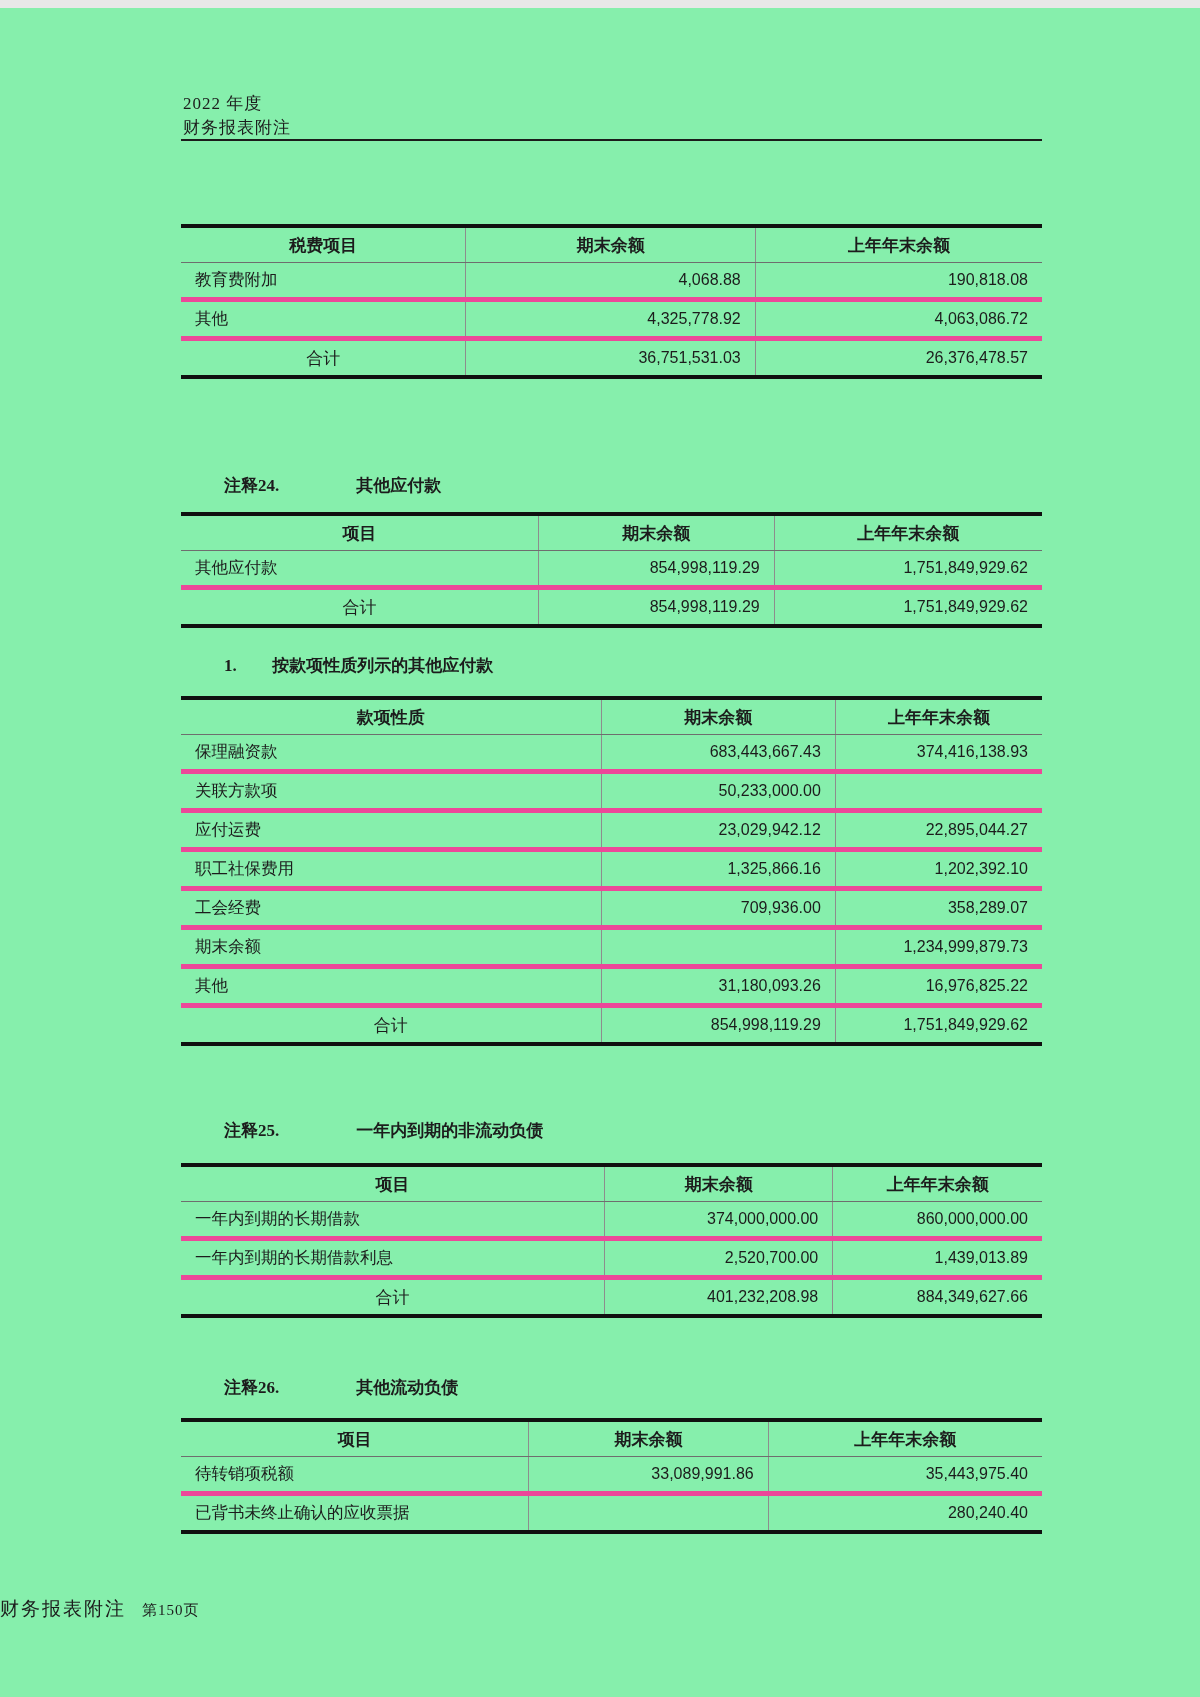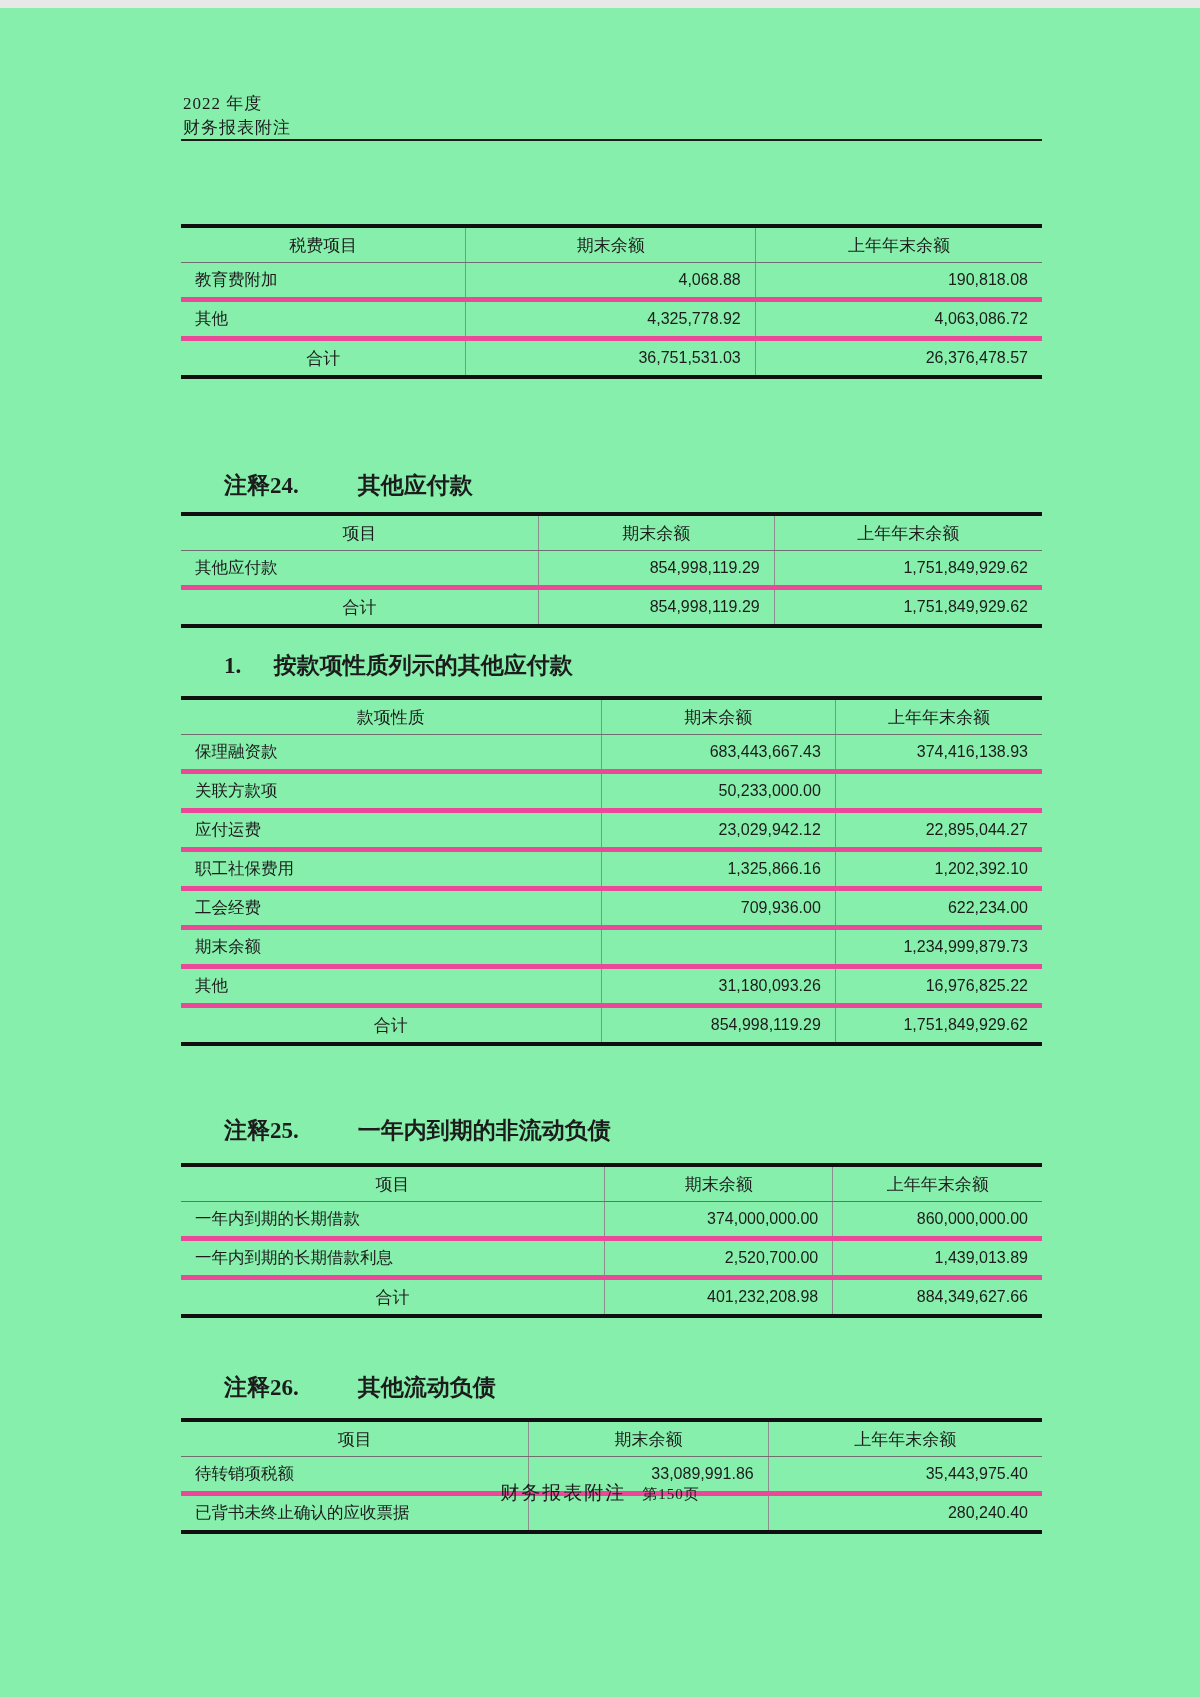--- a/index.html
+++ b/index.html
@@ -6,47 +6,47 @@
   .page {
     position:relative; width:1200px; height:1697px; margin:8px auto;
     background:#86efac; overflow:hidden;
     font-family:"Liberation Serif","DejaVu Serif",serif; color:#1c1c1c;
   }
   
   .page-header { position:absolute; left:183px; top:84px; font-size:17px; line-height:24px; letter-spacing:1px; }
   .header-rule { position:absolute; left:181px; top:131px; width:861px; height:2px; background:#1b1b1b; }
 
   
-  .note-title { position:absolute; left:224px; font-weight:bold; font-size:23px; line-height:24px; white-space:nowrap; }
+  .note-title { position:absolute; left:224px; font-weight:bold; font-size:17px; line-height:24px; white-space:nowrap; }
   .note-title .num { display:inline-block; }
   .note-title.wide .num { width:128px; }
   .note-title.narrow .num { width:44px; }
 
   
   .tbl { position:absolute; left:181px; width:861px; }
   .tbl table {
     width:100%; border-collapse:collapse; table-layout:fixed;
     border-top:4px solid #101010; border-bottom:4px solid #101010;
   }
   .tbl th {
-    font-weight:normal; font-size:17px; height:34px; text-align:center;
+    font-weight:bold; font-size:17px; height:34px; text-align:center;
     vertical-align:middle; border-bottom:1px solid #6e6e6e; padding:0;
   }
   .tbl td { height:34px; vertical-align:middle; font-size:16.5px; padding:0; }
   .tbl tbody tr:not(:last-child) td { border-bottom:5px solid #ec4899; }
   .tbl th + th, .tbl td + td { border-left:1px solid #8d8d8d; }
   .tbl td.label { text-align:left; padding-left:14px; }
   .tbl td.label.total { text-align:center; padding-left:0; font-size:17px; }
   .tbl td.num {
     text-align:right; padding-right:14px;
     font-family:"Liberation Sans","DejaVu Sans",sans-serif; font-size:16px;
   }
 
   
-  .page-footer { position:absolute; top:1472px; left:0; width:100%; text-align:center; white-space:nowrap; }
+  .page-footer { position:absolute; top:1588px; left:0; width:100%; white-space:nowrap; }
   .page-footer .f-title { font-size:19px; letter-spacing:2px; }
   .page-footer .f-page { font-size:15px; margin-left:12px; letter-spacing:1px; }
 </style>
 </head>
 <body>
 
 <div class="page">
 
   <div class="page-header">
     <div>2022 年度</div>
@@ -156,21 +156,21 @@
             <td class="num">22,895,044.27</td>
           </tr>
           <tr>
             <td class="label">职工社保费用</td>
             <td class="num">1,325,866.16</td>
             <td class="num">1,202,392.10</td>
           </tr>
           <tr>
             <td class="label">工会经费</td>
             <td class="num">709,936.00</td>
-            <td class="num">622,234.00</td>
+            <td class="num">358,289.07</td>
           </tr>
           <tr>
             <td class="label">期末余额</td>
             <td class="num"></td>
             <td class="num">1,234,999,879.73</td>
           </tr>
           <tr>
             <td class="label">其他</td>
             <td class="num">31,180,093.26</td>
             <td class="num">16,976,825.22</td>

